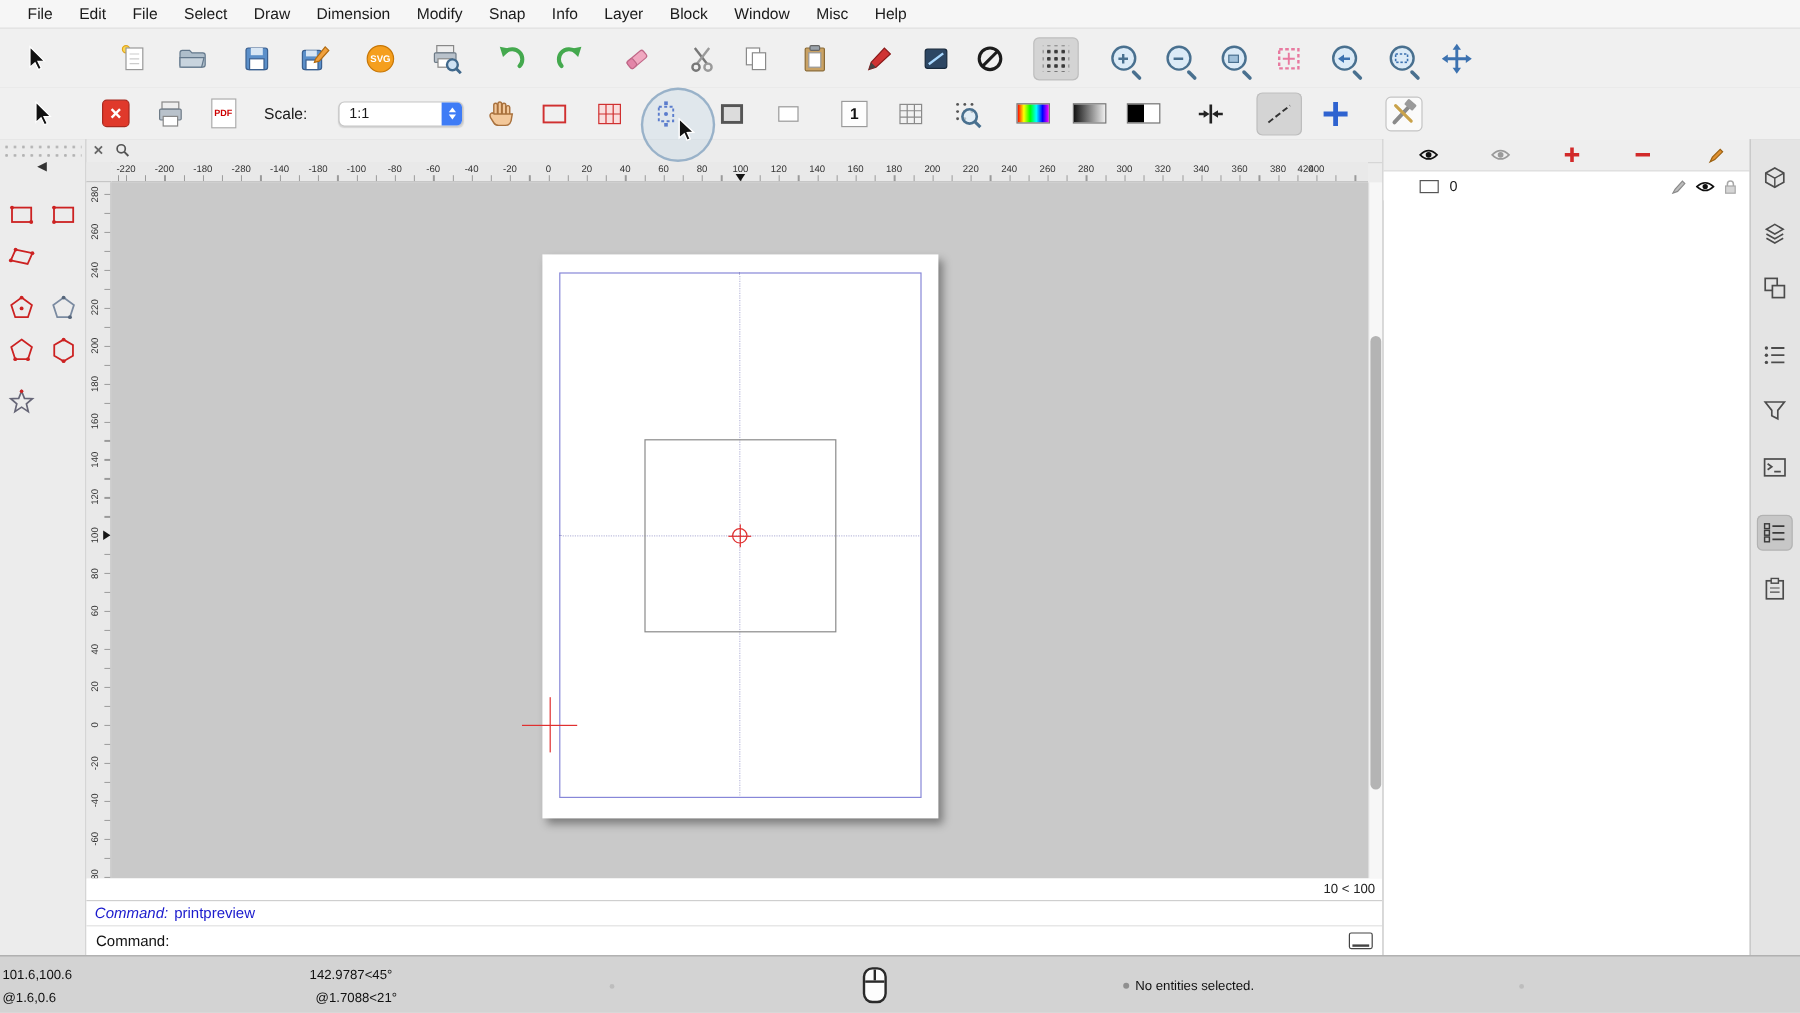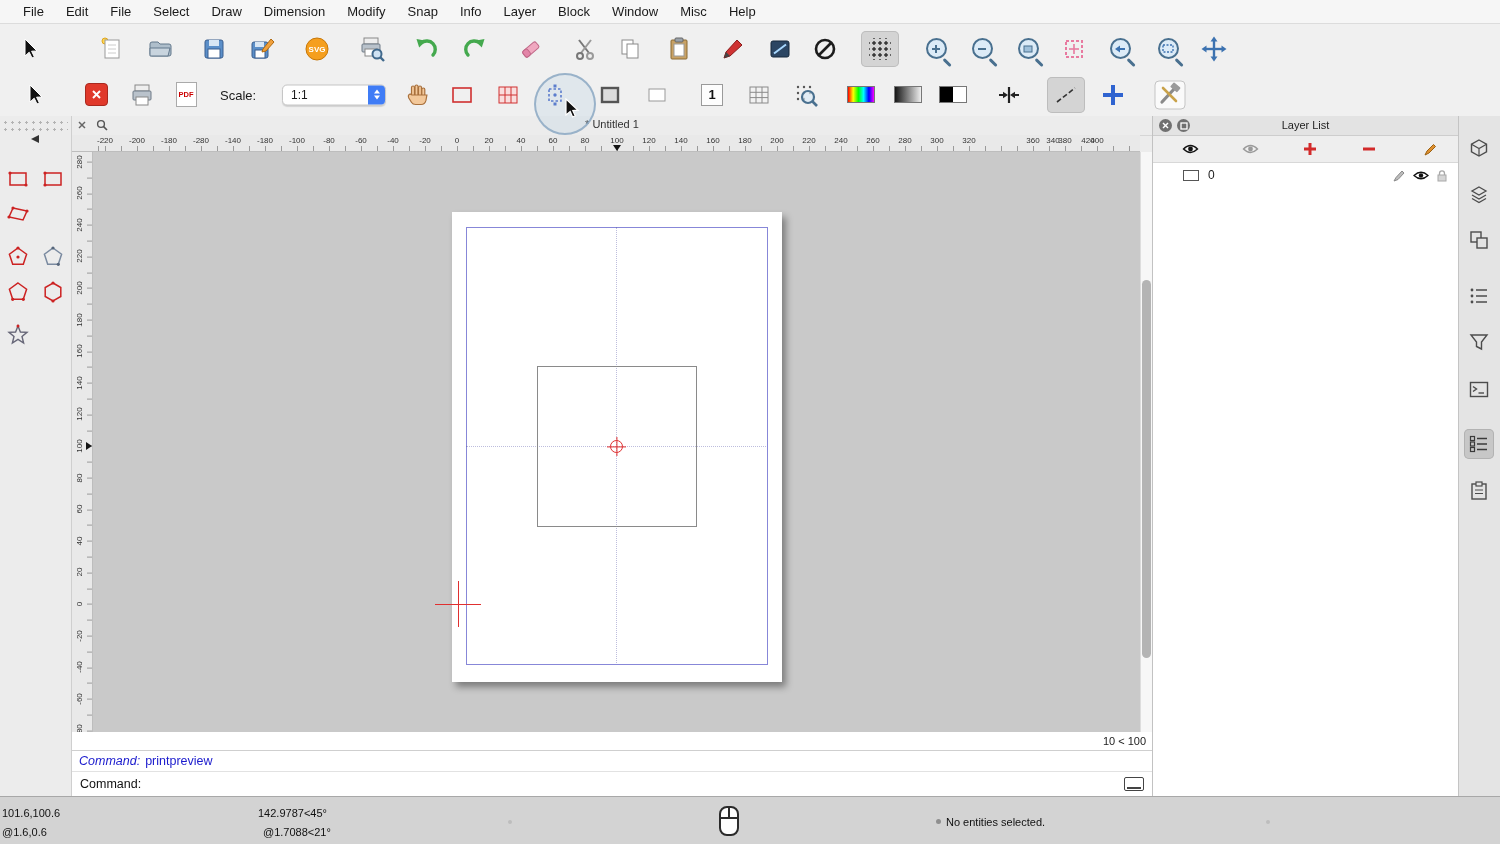--- a/index.html
+++ b/index.html
@@ -489,21 +489,20 @@
         <line x1="2" y1="2" x2="8" y2="8" stroke="#666" stroke-width="1.5"></line>
         <line x1="8" y1="2" x2="2" y2="8" stroke="#666" stroke-width="1.5"></line>
       </svg>
     </span>
   <span class="tmag">
       <svg width="12" height="12">
         <circle cx="5" cy="5" r="3.4" fill="none" stroke="#555" stroke-width="1.4"></circle>
         <line x1="7.6" y1="7.6" x2="11" y2="11" stroke="#555" stroke-width="1.6"></line>
       </svg>
     </span>
-  <span class="ttitle">* Untitled 1</span>
 </div>
 
 <div id="leftdock">
   <div class="dockdots"></div>
   <div class="collapse">
       <i></i>
     </div>
 
   <div class="ltool" style="left:4px;top:49px">
     <svg width="24" height="24">
@@ -588,21 +587,21 @@
       <span class="rl" style="left: 588px;">140</span>
       <span class="rl" style="left: 620px;">160</span>
       <span class="rl" style="left: 652px;">180</span>
       <span class="rl" style="left: 684px;">200</span>
       <span class="rl" style="left: 716px;">220</span>
       <span class="rl" style="left: 748px;">240</span>
       <span class="rl" style="left: 780px;">260</span>
       <span class="rl" style="left: 812px;">280</span>
       <span class="rl" style="left: 844px;">300</span>
       <span class="rl" style="left: 876px;">320</span>
-      <span class="rl" style="left: 960px;">340</span>
+      <span class="rl" style="left: 908px;">340</span>
       <span class="rl" style="left: 940px;">360</span>
       <span class="rl" style="left: 972px;">380</span>
       <span class="rl" style="left: 1004px;">400</span>
       <span class="rl" style="left: 995px;">420</span>
     </div>
   <div class="marker" style="left: 520px;"></div>
 </div>
 <div id="rulerv">
   <div class="ticks"></div>
   <div>
@@ -650,34 +649,20 @@
   <span class="lbl">Command:</span>
   <span>printpreview</span>
 </div>
 <div id="cmdline">
   <span>Command:</span>
   <input type="text" value="" style="">
   <span class="kbicon"></span>
 </div>
 
 <div id="layerpanel">
-  <div class="lp-header">
-    <span class="lp-btn" style="left:6px">
-        <svg width="7" height="7">
-          <line x1="1" y1="1" x2="6" y2="6" stroke="#fff" stroke-width="1.4"></line>
-          <line x1="6" y1="1" x2="1" y2="6" stroke="#fff" stroke-width="1.4"></line>
-        </svg>
-      </span>
-    <span class="lp-btn" style="left:24px">
-        <svg width="8" height="8">
-          <rect x="1" y="1" width="6" height="6" fill="none" stroke="#fff" stroke-width="1.3"></rect>
-        </svg>
-      </span>
-    <span class="lp-title">Layer List</span>
-  </div>
   <div class="lp-toolbar">
     <span class="lp-tbtn" style="left:26px">
         <svg width="17" height="12">
           <path d="M1.5 6 Q8.5 -1 15.5 6 Q8.5 13 1.5 6 Z" fill="none" stroke="#111" stroke-width="1.4"></path>
           <circle cx="8.5" cy="6" r="2.4" fill="#111"></circle>
         </svg>
       </span>
     <span class="lp-tbtn" style="left:86px">
         <svg width="17" height="12">
           <path d="M1.5 6 Q8.5 -1 15.5 6 Q8.5 13 1.5 6 Z" fill="none" stroke="#9a9a9a" stroke-width="1.4"></path>

